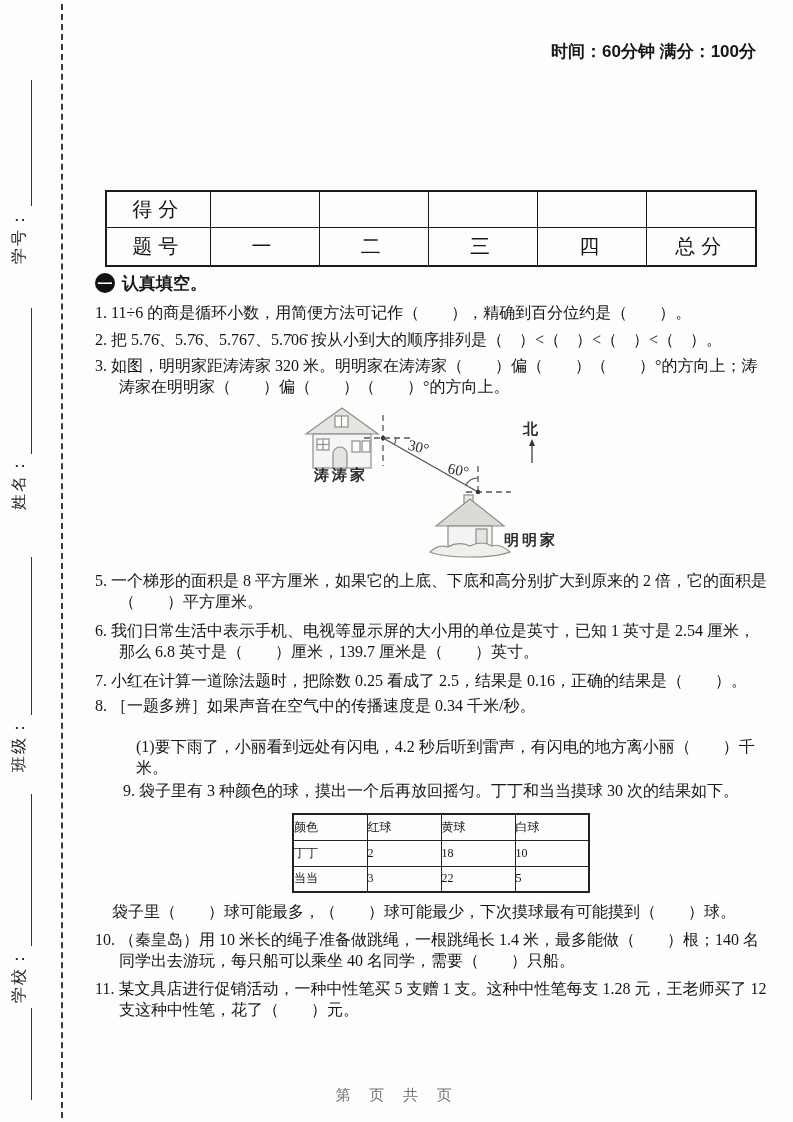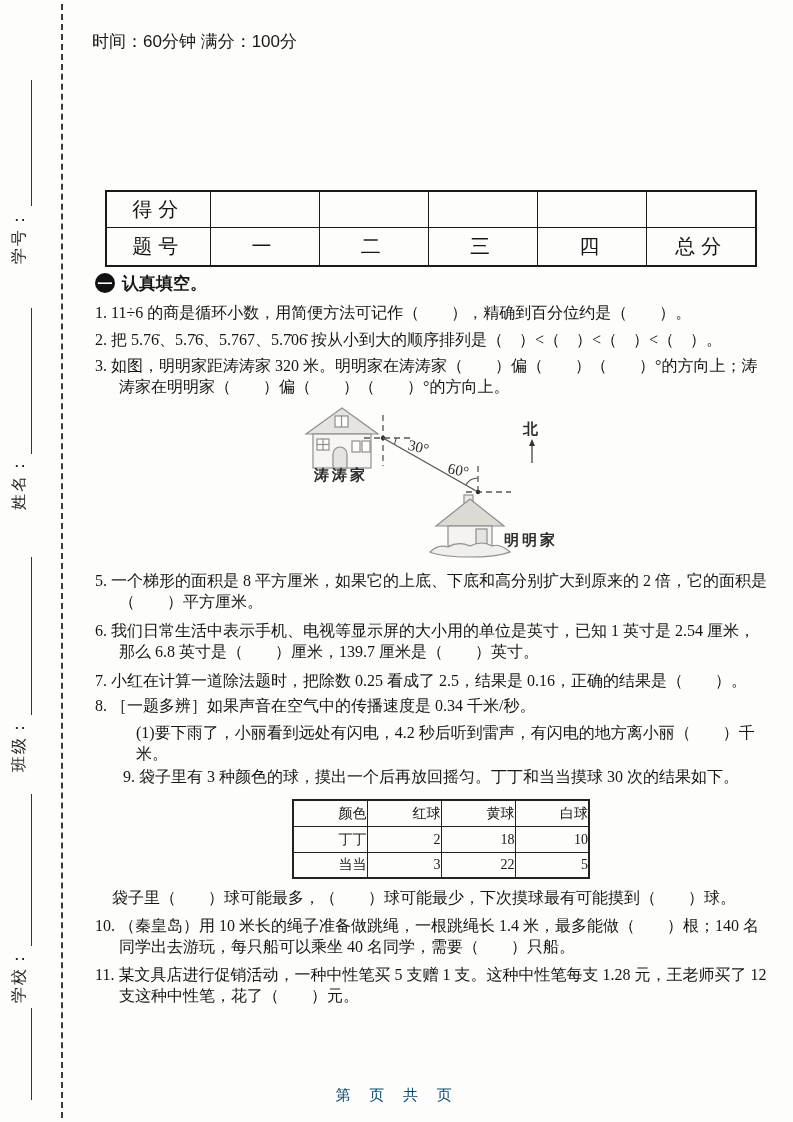--- a/index.html
+++ b/index.html
@@ -16,53 +16,53 @@
     transform-origin:0 0; transform:rotate(-90deg) translateX(-1122px);
     font-size:16px; color:#222; }
   .seal .lbl { position:absolute; top:9px; letter-spacing:2px; }
   .seal .fill-line { position:absolute; top:31px; height:0; border-bottom:1.4px solid #333; }
   
   .head { position:absolute; left:92px; top:30px; width:672px; text-align:center; }
   .head h1 { font-family:"Liberation Sans","DejaVu Sans",sans-serif;
     font-size:44px; font-weight:bold; letter-spacing:1px; line-height:56px; }
   .head h2 { font-family:"Liberation Sans","DejaVu Sans",sans-serif;
     font-size:32px; font-weight:bold; line-height:44px; margin-top:6px; }
-  .meta { text-align:left; font-weight:normal; font-size:17px;
+  .meta { margin-top:10px; text-align:right; font-weight:bold; font-size:17px;
     font-family:"Liberation Sans","DejaVu Sans",sans-serif; padding-right:8px; }
   
   table.score { position:absolute; left:105px; top:190px; width:652px;
     border-collapse:collapse; table-layout:fixed; border:2.5px solid #1a1a1a;
     text-align:center; font-size:20px; }
   table.score td { border:1.4px solid #1a1a1a; height:36px; letter-spacing:6px; }
   table.score tr + tr td { height:39px; }
   table.score td.first { width:104px; }
   
   .content { position:absolute; left:95px; top:271px; width:672px;
     font-size:16px; line-height:21px; }
   .sec { display:flex; align-items:center; gap:7px; height:24px;
     font-family:"Liberation Sans","DejaVu Sans",sans-serif; font-weight:bold; font-size:17px; }
   .badge { width:20px; height:20px; border-radius:50%; background:#111; color:#fff;
     display:flex; align-items:center; justify-content:center; font-size:15px; line-height:1; }
   .q { padding-left:24px; text-indent:-24px; }
   .q .qn { margin-right:4px; }
-  .sub { padding-left:17px; text-indent:0; margin-top:6px; }
+  .sub { padding-left:17px; text-indent:0; margin-top:20px; }
   .mt4{margin-top:4px;} .mt5{margin-top:5px;} .mt6{margin-top:6px;} .mt7{margin-top:7px;}
   .mt8{margin-top:8px;} .mt3{margin-top:3px;} .mt2{margin-top:2px;text-align:center;}
   
   .diagram { margin:5px 0 0 185px; width:330px; height:160px; }
   .diagram text { font-size:15px; fill:#2c2c2c; font-weight:bold; letter-spacing:3px; }
   .diagram text.deg { font-weight:normal; letter-spacing:0; font-size:15px; }
   .sketch { stroke:#8e8e8e; stroke-width:1.2; }
   
   table.balls { margin:12px 0 2px 197px; width:298px; border-collapse:collapse;
-    table-layout:fixed; border:2px solid #222; text-align:right; font-size:14px; }
+    table-layout:fixed; border:2px solid #222; text-align:left; font-size:12px; }
   table.balls td { border:1.1px solid #222; height:26px; }
   
   .footer { position:absolute; left:0; top:1086px; width:793px; text-align:center;
-    font-size:15px; letter-spacing:6px; word-spacing:3px; color:#0c4a6e; }
+    font-size:15px; letter-spacing:6px; word-spacing:3px; color:#737373; }
 </style>
 </head>
 <body>
 
 <div class="fold-line"></div>
 <div class="seal">
   <span class="fill-line" style="left:22px; width:92px;"></span>
   <span class="lbl" style="left:119px;">学校：</span>
   <span class="fill-line" style="left:176px; width:152px;"></span>
   <span class="lbl" style="left:350px;">班级：</span>

